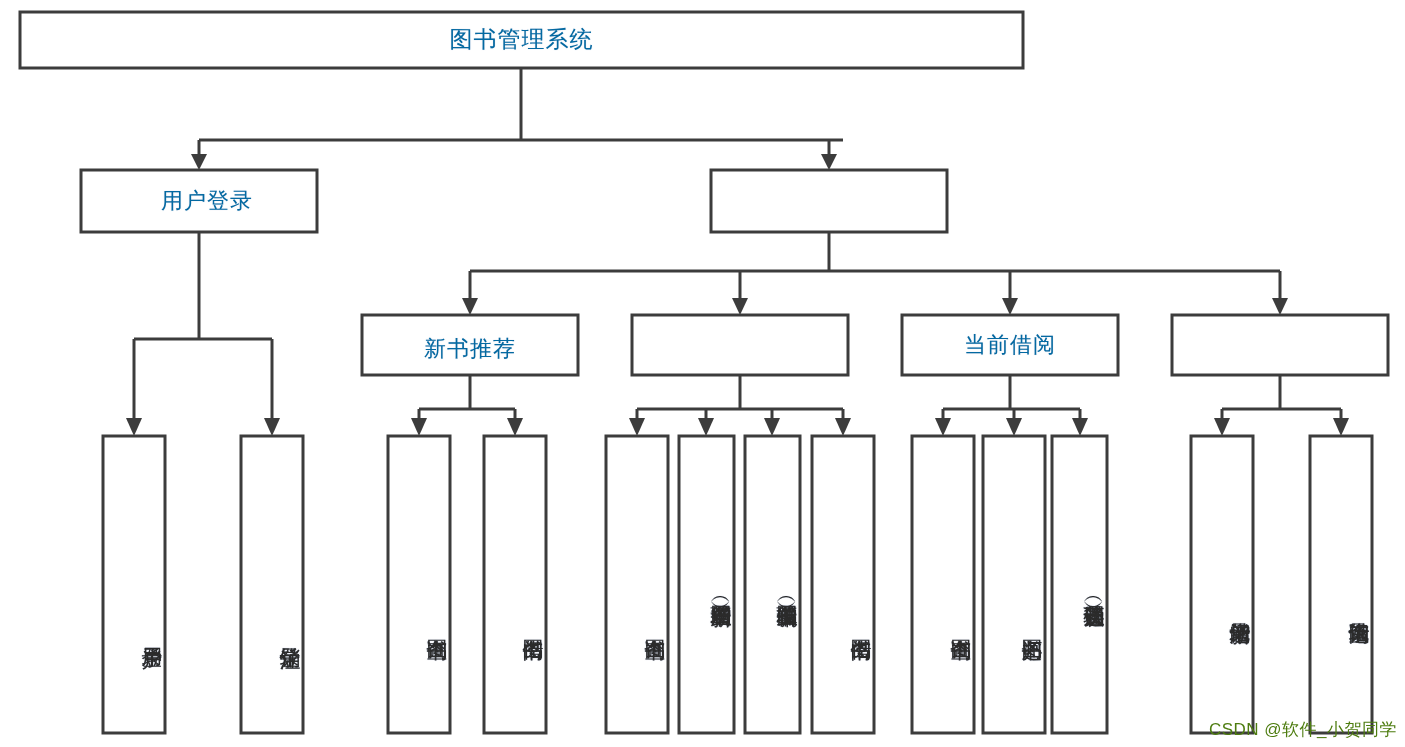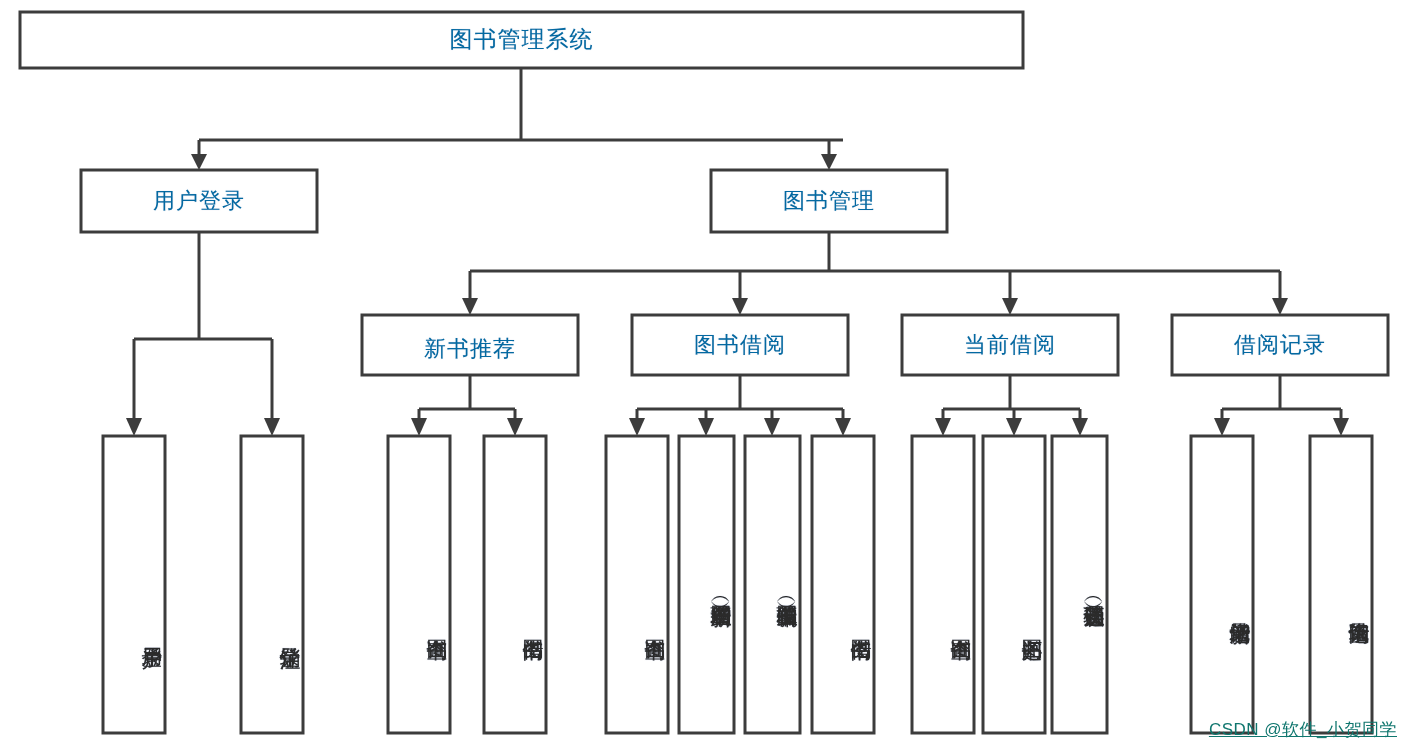--- a/index.html
+++ b/index.html
@@ -67,25 +67,24 @@
     pointer-events: none;
   }
   .title-label {
     font-size: 23px;
   }
   .watermark {
     position: absolute;
     right: 8px;
     bottom: 6px;
     font-size: 17px;
-    color: #0f766e;
+    color: #4d7c0f;
     letter-spacing: 0.5px;
     white-space: nowrap;
     pointer-events: none;
-    text-decoration: underline;
   }
 </style>
 </head>
 <body>
 
 <div id="diagram-root">
 
   <svg class="diagram-canvas" viewBox="0 0 1405 747">
     <defs>
       <marker id="arrow" viewBox="0 0 12 14" refX="6" refY="13" markerWidth="12" markerHeight="14" orient="auto-start-reverse" markerUnits="userSpaceOnUse">
@@ -186,27 +185,24 @@
     <rect class="node-box" x="812" y="436" width="62" height="297"></rect>
     <rect class="node-box" x="912" y="436" width="62" height="297"></rect>
     <rect class="node-box" x="983" y="436" width="62" height="297"></rect>
     <rect class="node-box" x="1052" y="436" width="55" height="297"></rect>
     <rect class="node-box" x="1191" y="436" width="62" height="297"></rect>
     <rect class="node-box" x="1310" y="436" width="62" height="297"></rect>
   </svg>
 
   <div class="node-label-h title-label" style="left:20px; top:12px; width:1003px; height:56px;">图书管理系统</div>
 
-  <div class="node-label-h" style="left:81px; top:170px; width:236px; height:62px;">用户登录</div>
-  <div class="node-label-h" style="left:711px; top:170px; width:236px; height:62px;">图书管理</div>
+  <div class="node-label-h" style="left:89px; top:170px; width:236px; height:62px;">用户登录</div>
 
   <div class="node-label-h" style="left:362px; top:319px; width:216px; height:60px;">新书推荐</div>
-  <div class="node-label-h" style="left:632px; top:315px; width:216px; height:60px;">图书借阅</div>
   <div class="node-label-h" style="left:902px; top:315px; width:216px; height:60px;text-align:right;">当前借阅</div>
-  <div class="node-label-h" style="left:1172px; top:315px; width:216px; height:60px;">借阅记录</div>
 
   <div class="node-label-v" style="left:103px; top:528px; width:62px; height:205px;">用户登录</div>
   <div class="node-label-v" style="left:241px; top:528px; width:62px; height:205px;">注销登录</div>
   <div class="node-label-v" style="left:388px; top:512px; width:62px; height:221px;">查询图书</div>
   <div class="node-label-v" style="left:484px; top:512px; width:62px; height:221px;">借阅图书</div>
   <div class="node-label-v" style="left:606px; top:512px; width:62px; height:221px;">查询图书</div>
   <div class="node-label-v" style="left:679px; top:444px; width:55px; height:289px;">新增图书（管理员）</div>
   <div class="node-label-v" style="left:745px; top:444px; width:55px; height:289px;">编辑图书（管理员）</div>
   <div class="node-label-v" style="left:812px; top:512px; width:62px; height:221px;">借阅图书</div>
   <div class="node-label-v" style="left:912px; top:512px; width:62px; height:221px;">查询图书</div>

